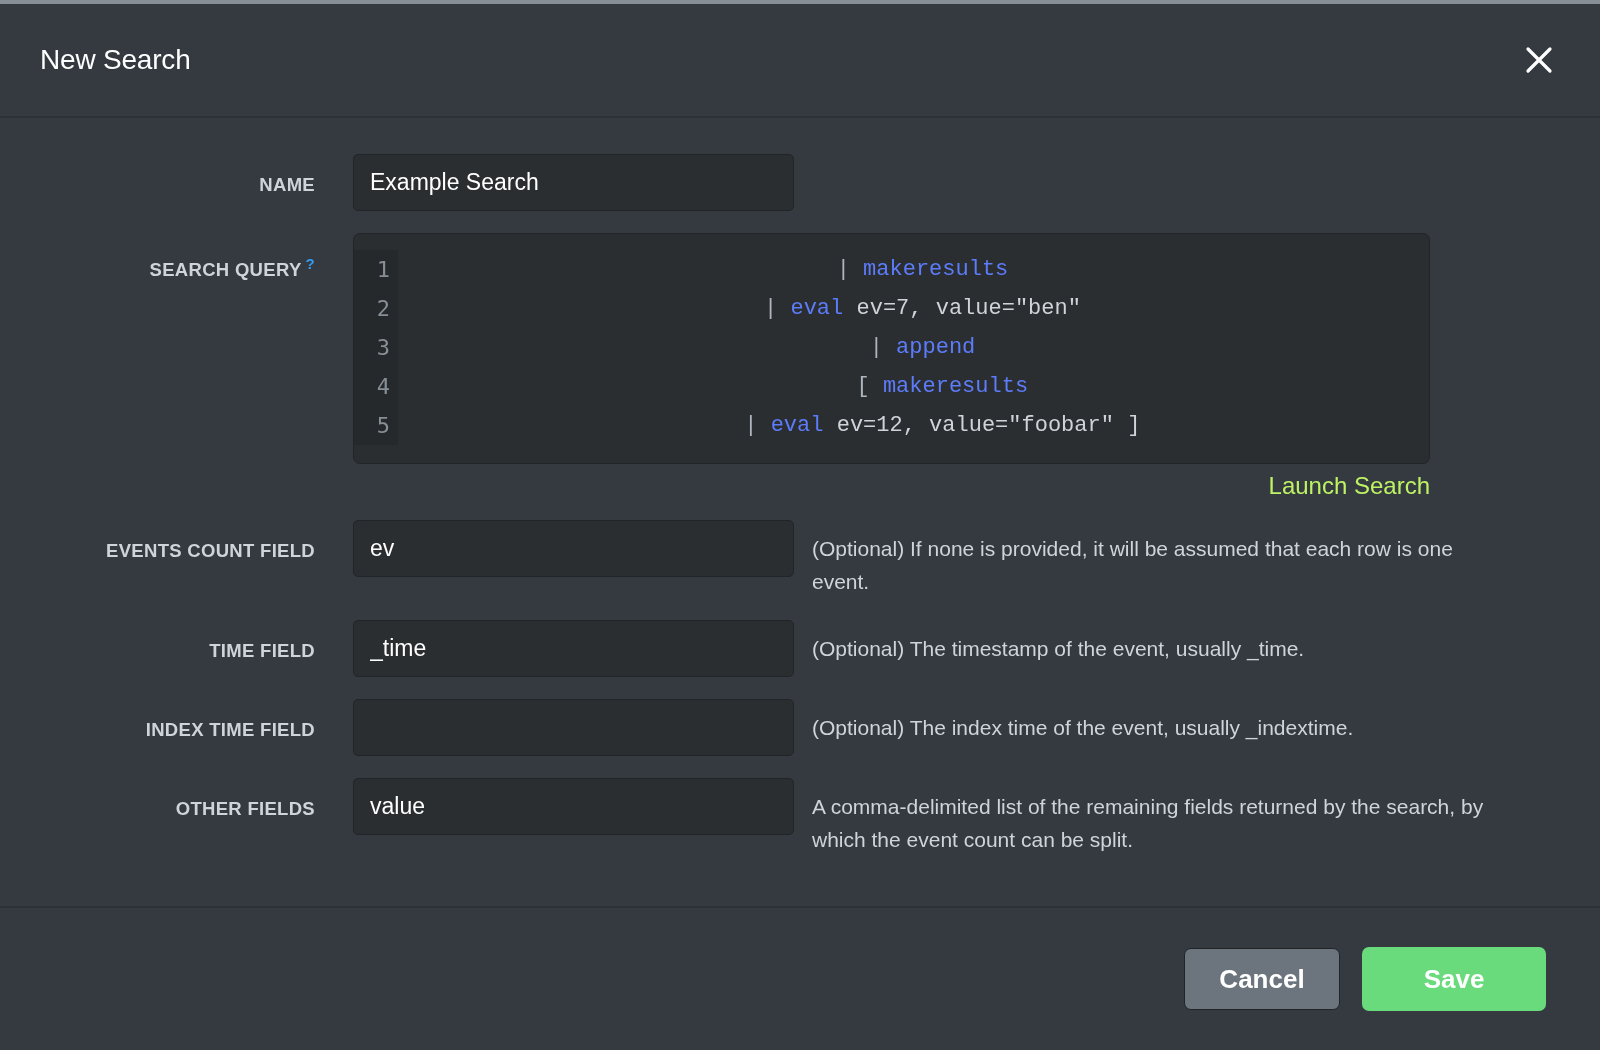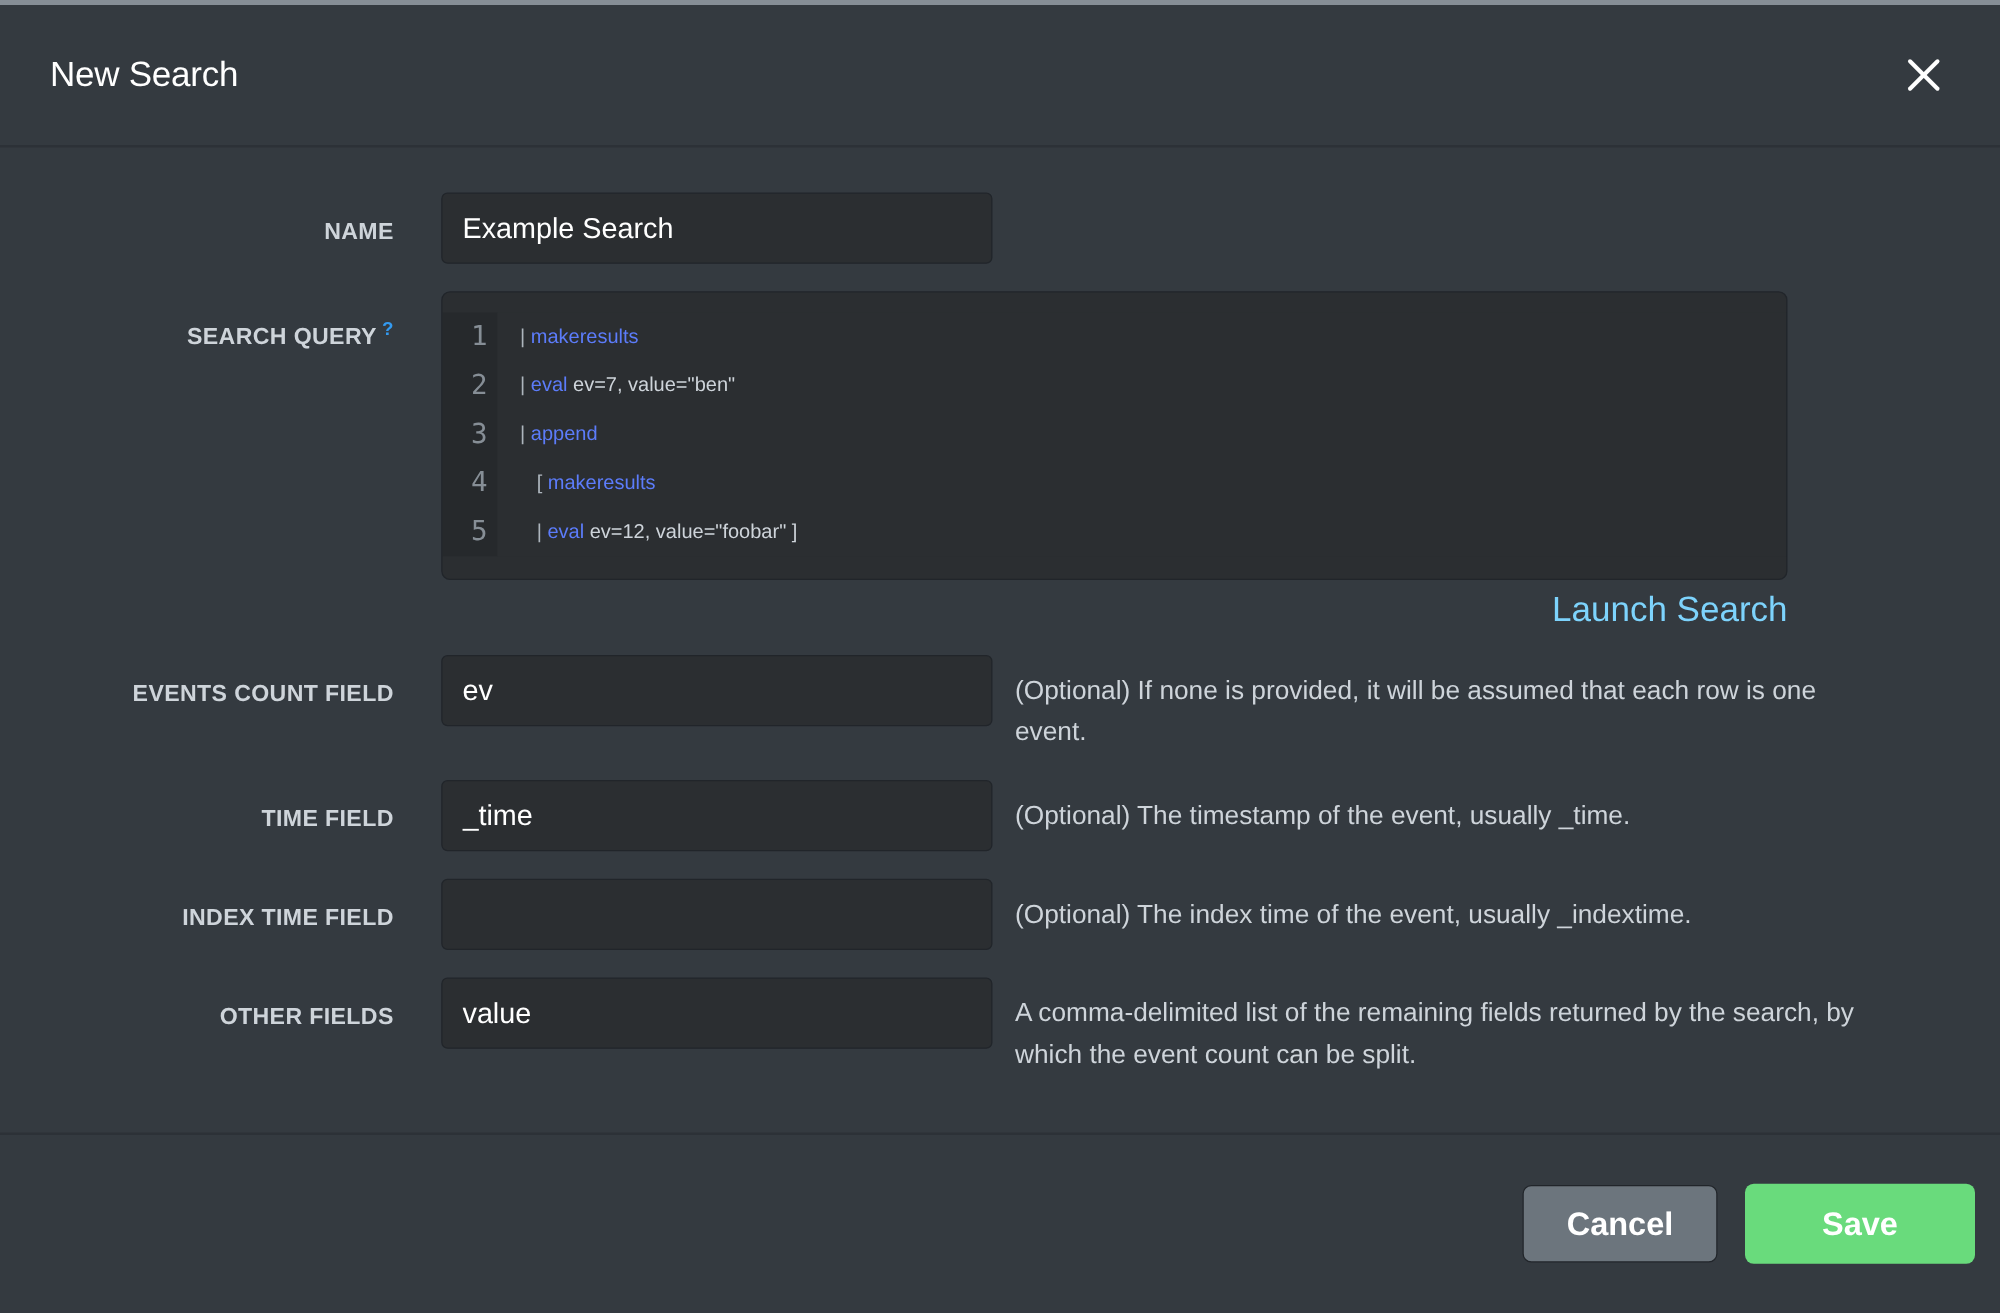--- a/index.html
+++ b/index.html
@@ -127,39 +127,40 @@
     font-size: 22px;
     line-height: 39px;
     font-family: "DejaVu Sans Mono", monospace;
   }
   .code-lines {
     flex: 1;
     padding-left: 18px;
     background: #2b2e31;
   }
   .code-line {
-    font-family: Liberation Sans, sans-serif;
-    font-size: 16px;
+    font-family: Liberation Mono, monospace;
+    font-size: 22px;
     line-height: 39px;
     color: #ced4da;
     white-space: pre;
+    text-align: center;
   }
   .tok-cmd { color: #5c7cfa; }
   .tok-pipe { color: #adb5bd; }
   .tok-plain { color: #ced4da; }
 
   .launch-row {
     width: 1077px;
     text-align: right;
     margin-top: 8px;
     margin-bottom: 10px;
   }
   .launch-link {
-    color: #7dd3fc;
-    font-size: 28px;
+    color: #bef264;
+    font-size: 24px;
     text-decoration: none;
     cursor: pointer;
   }
 
   .help-text {
     flex: 1;
     padding-left: 18px;
     padding-top: 12px;
     padding-right: 100px;
     font-size: 21px;
@@ -169,21 +170,21 @@
   }
 
   
   .modal-footer {
     border-top: 2px solid #2c3137;
     height: 144px;
     box-sizing: border-box;
     display: flex;
     align-items: center;
     justify-content: flex-end;
-    padding-right: 20px;
+    padding-right: 54px;
     gap: 22px;
   }
   .btn {
     font-size: 26px;
     font-weight: bold;
     border-radius: 7px;
     border: none;
     cursor: pointer;
     font-family: "Liberation Sans", sans-serif;
     color: #ffffff;

